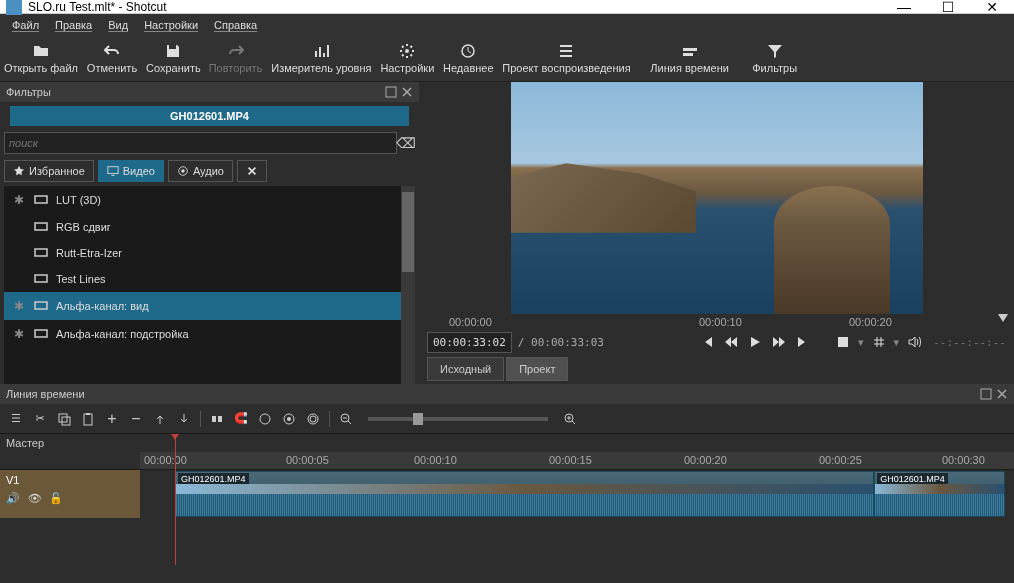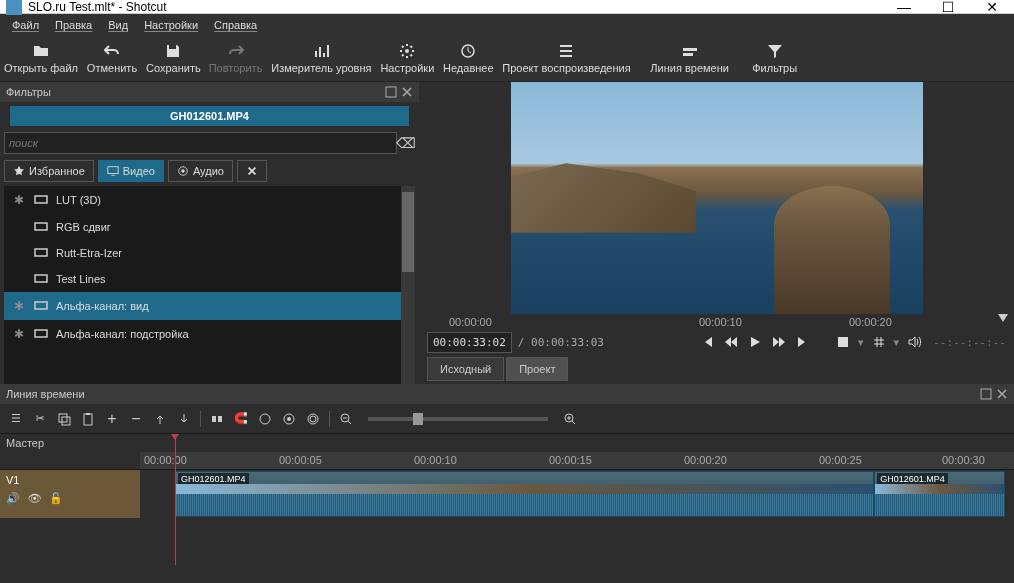--- a/index.html
+++ b/index.html
@@ -417,21 +417,21 @@
         <span>🔊</span>
         <span>👁</span>
         <span>🔓</span>
       </div>
     </div>
   </div>
   <div class="tl-right">
     <div class="tl-spacer"></div>
     <div class="tl-ruler" id="tl-ruler">
         <span style="left: 4px;">00:00:00</span>
-        <span style="left: 139px;">00:00:05</span>
+        <span style="left: 146px;">00:00:05</span>
         <span style="left: 274px;">00:00:10</span>
         <span style="left: 409px;">00:00:15</span>
         <span style="left: 544px;">00:00:20</span>
         <span style="left: 679px;">00:00:25</span>
         <span style="left: 802px;">00:00:30</span>
       </div>
     <div class="tl-track" id="tl-track">
         <div class="clip" style="left: 4%; width: 80%;">
           <div class="clip-label">GH012601.MP4</div>
           <div class="thumb-strip"></div>

